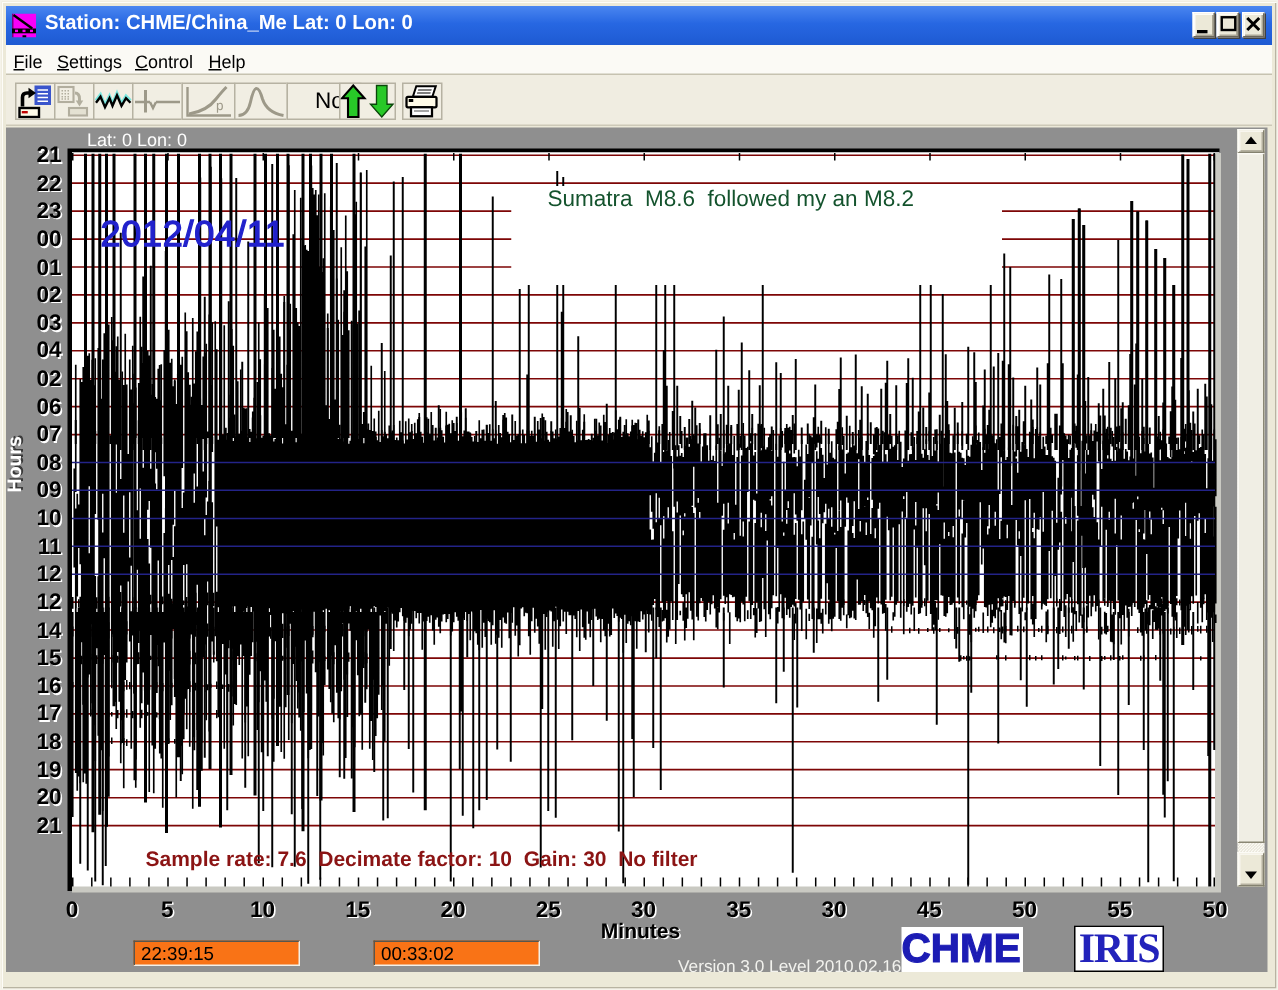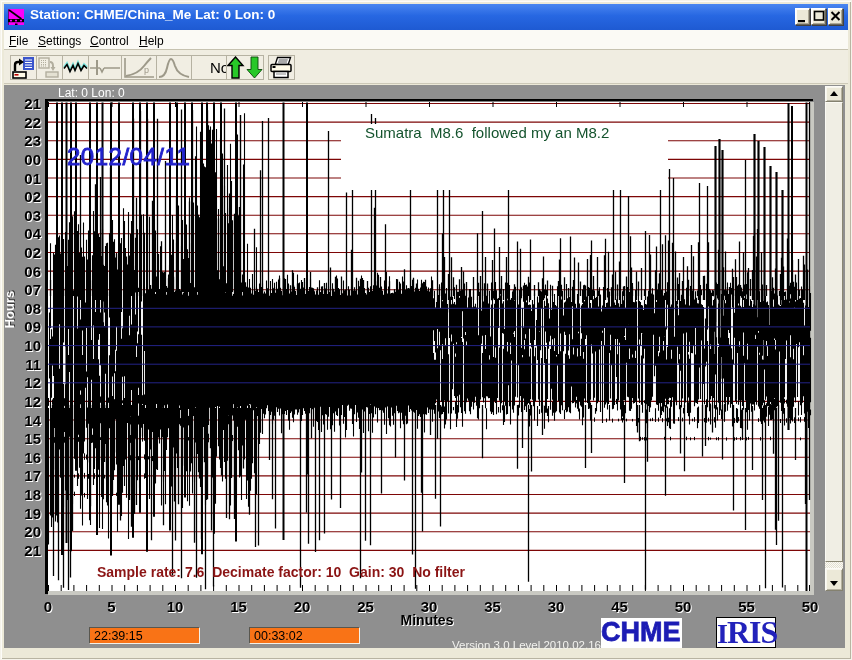--- a/index.html
+++ b/index.html
@@ -202,21 +202,21 @@
  <path d="M48.5 102.0V107.0M112.0 102.0V107.0M175.5 102.0V107.0M239.0 102.0V107.0M302.5 102.0V107.0M366.0 102.0V107.0M429.5 102.0V107.0M493.0 102.0V107.0M556.5 102.0V107.0M620.0 102.0V107.0M683.5 102.0V107.0M747.0 102.0V107.0M809.5 102.0V107.0M48.5 585.0V591.0M61.2 585.0V591.0M73.9 585.0V591.0M86.6 585.0V591.0M99.3 585.0V591.0M112.0 585.0V591.0M124.7 585.0V591.0M137.4 585.0V591.0M150.1 585.0V591.0M162.8 585.0V591.0M175.5 585.0V591.0M188.2 585.0V591.0M200.9 585.0V591.0M213.6 585.0V591.0M226.3 585.0V591.0M239.0 585.0V591.0M251.7 585.0V591.0M264.4 585.0V591.0M277.1 585.0V591.0M289.8 585.0V591.0M302.5 585.0V591.0M315.2 585.0V591.0M327.9 585.0V591.0M340.6 585.0V591.0M353.3 585.0V591.0M366.0 585.0V591.0M378.7 585.0V591.0M391.4 585.0V591.0M404.1 585.0V591.0M416.8 585.0V591.0M429.5 585.0V591.0M442.2 585.0V591.0M454.9 585.0V591.0M467.6 585.0V591.0M480.3 585.0V591.0M493.0 585.0V591.0M505.7 585.0V591.0M518.4 585.0V591.0M531.1 585.0V591.0M543.8 585.0V591.0M556.5 585.0V591.0M569.2 585.0V591.0M581.9 585.0V591.0M594.6 585.0V591.0M607.3 585.0V591.0M620.0 585.0V591.0M632.7 585.0V591.0M645.4 585.0V591.0M658.1 585.0V591.0M670.8 585.0V591.0M683.5 585.0V591.0M696.2 585.0V591.0M708.9 585.0V591.0M721.6 585.0V591.0M734.3 585.0V591.0M747.0 585.0V591.0M759.7 585.0V591.0M772.4 585.0V591.0M785.1 585.0V591.0M797.8 585.0V591.0M809.5 585.0V591.0" stroke="#000" stroke-width="1" fill="none"></path>
  <path d="M48.0 308.3H810.0M48.0 326.9H810.0M48.0 345.6H810.0M48.0 364.2H810.0M48.0 382.8H810.0" stroke="#232388" stroke-width="1" fill="none"></path>
 </svg>
 <div class="abs" id="date">2012/04/11</div>
 <div class="abs" id="sumatra">Sumatra&nbsp; M8.6&nbsp; followed my an M8.2</div>
 <div class="abs" id="sample">Sample rate: 7.6&nbsp; Decimate factor: 10&nbsp; Gain: 30&nbsp; No filter</div>
 <div class="abs tbox" style="left:89px">22:39:15</div>
 <div class="abs tbox" style="left:249px">00:33:02</div>
 <div class="abs" id="version">Version 3.0 Level 2010.02.16</div>
 <div class="abs" id="chme">CHME</div>
-<div class="abs" id="iris">I<span style="font-size:32px">RIS</span></div>
+<div class="abs" id="iris">I<span style="font-size:28px">RIS</span></div>
 <div class="abs" id="sbar"></div>
 <div class="abs sbtn" style="left:825px;top:86px;height:16px">
  <svg width="16" height="14">
       <path d="M8 4 L12 9 L4 9 Z" fill="#000"></path>
     </svg></div>
 <div class="abs" id="sthumb" style="left:825px;top:102px"></div>
 <div class="abs sbtn" style="left:825px;top:568px;height:23px">
  <svg width="16" height="21">
       <path d="M4 12 L12 12 L8 17 Z" fill="#000"></path>
     </svg></div>

